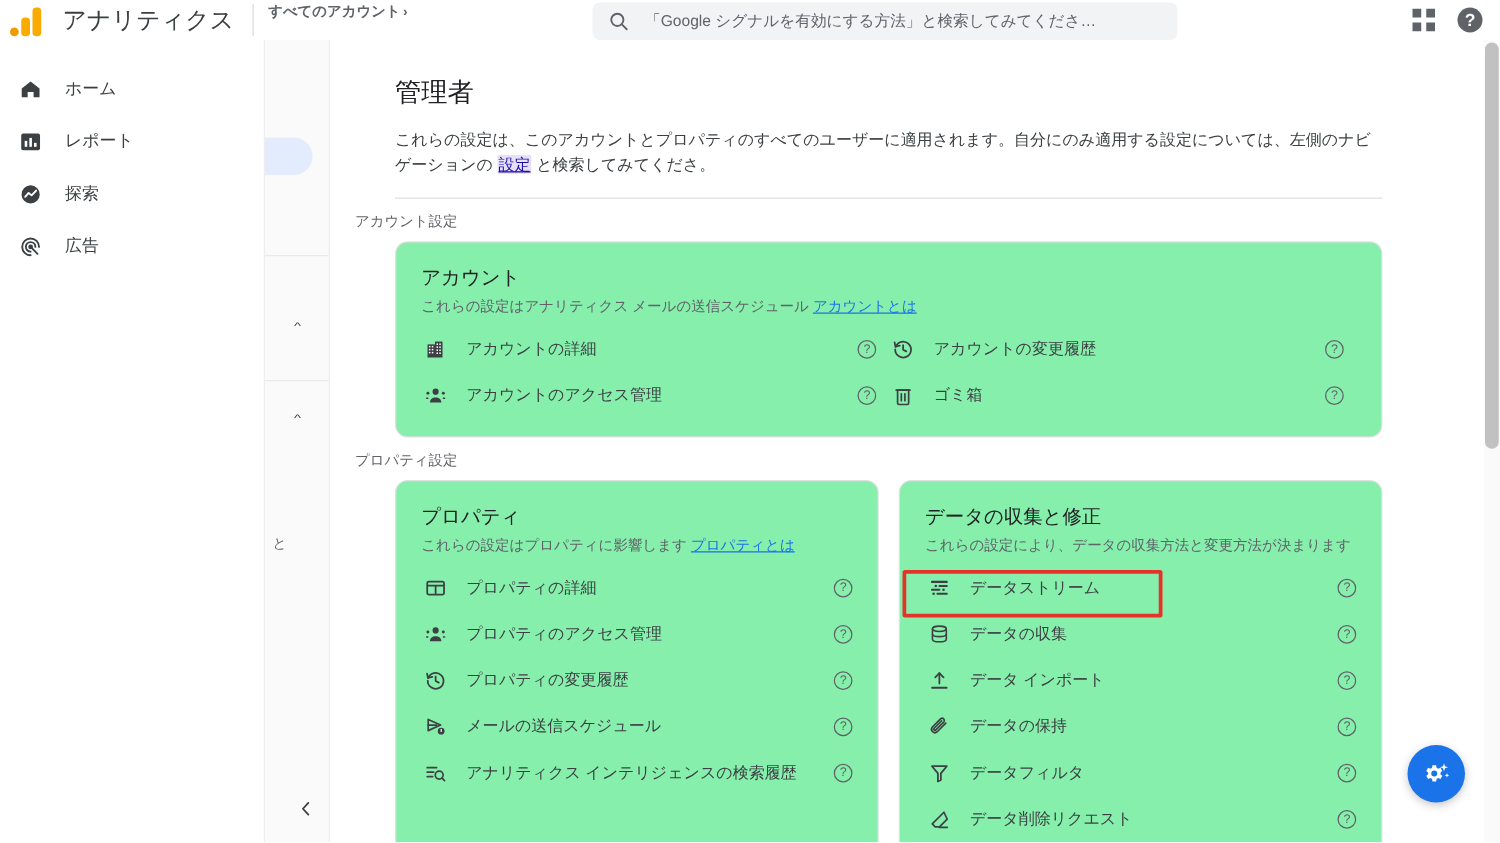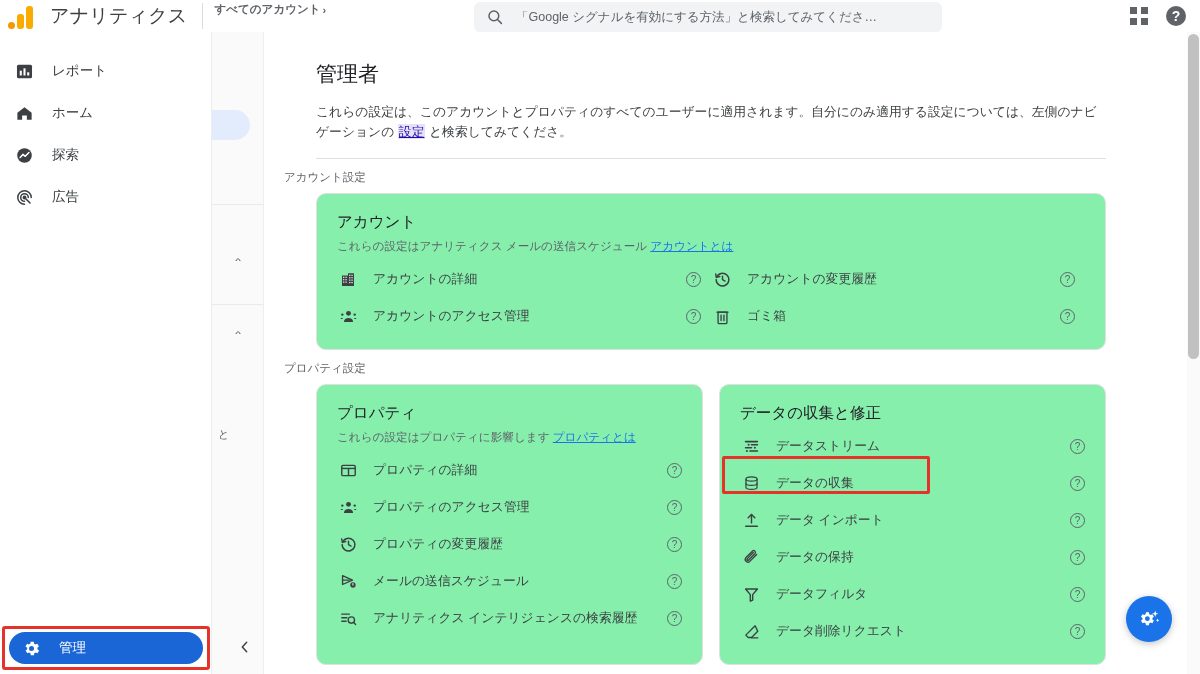--- a/index.html
+++ b/index.html
@@ -196,37 +196,37 @@
     <div class="peek-row" style="top:272px;"></div>
     <div class="peek-chev" style="top:295px;">^</div>
     <div class="peek-text" style="top:395px;">と</div>
   </div>
 
   <div class="leftnav">
     <div class="nav-list">
 
       <div class="nav-item">
         <span class="nav-ico">
+          <svg viewBox="0 0 24 24" width="19" height="19" fill="#3c4043">
+              <path d="M12 4 3 11.2V20h6v-5.4h6V20h6v-8.8z"></path>
+            </svg>
+        </span>
+        <span>ホーム</span>
+      </div>
+
+      <div class="nav-item">
+        <span class="nav-ico">
           <svg viewBox="0 0 24 24" width="19" height="19">
               <rect x="2.5" y="3.5" width="19" height="17" rx="2" fill="#3c4043"></rect>
               <rect x="6" y="11" width="2.6" height="6" fill="#fff"></rect>
               <rect x="10.7" y="8" width="2.6" height="9" fill="#fff"></rect>
               <rect x="15.4" y="13" width="2.6" height="4" fill="#fff"></rect>
             </svg>
         </span>
         <span>レポート</span>
-      </div>
-
-      <div class="nav-item">
-        <span class="nav-ico">
-          <svg viewBox="0 0 24 24" width="19" height="19" fill="#3c4043">
-              <path d="M12 4 3 11.2V20h6v-5.4h6V20h6v-8.8z"></path>
-            </svg>
-        </span>
-        <span>ホーム</span>
       </div>
 
       <div class="nav-item">
         <span class="nav-ico">
           <svg viewBox="0 0 24 24" width="19" height="19">
               <circle cx="12" cy="12" r="9.2" fill="#3c4043"></circle>
               <polyline points="6.5,14.5 10,10.6 13,13 17.6,8.2" fill="none" stroke="#fff" stroke-width="1.9" stroke-linecap="round" stroke-linejoin="round"></polyline>
             </svg>
         </span>
         <span>探索</span>
@@ -238,30 +238,20 @@
             <path d="M20.5 12a8.5 8.5 0 1 0-8.5 8.5" stroke-linecap="round"></path>
             <path d="M16.8 12a4.8 4.8 0 1 0-4.8 4.8" stroke-linecap="round"></path>
             <circle cx="12" cy="12" r="2.4" fill="#3c4043" stroke="none"></circle>
             <path d="M12 12 19 19" stroke-linecap="round"></path>
           </svg>
         </span>
         <span>広告</span>
       </div>
     </div>
 
-    <div class="admin-wrap">
-      <div class="admin-btn">
-        <span class="nav-ico">
-          <svg viewBox="0 0 24 24" width="19" height="19" fill="#fff">
-              <path d="M19.4 13a7.6 7.6 0 0 0 0-2l2-1.5-2-3.4-2.4 1a7.6 7.6 0 0 0-1.7-1l-.4-2.6h-4l-.4 2.6a7.6 7.6 0 0 0-1.7 1l-2.4-1-2 3.4L6.6 11a7.6 7.6 0 0 0 0 2l-2 1.5 2 3.4 2.4-1a7.6 7.6 0 0 0 1.7 1l.4 2.6h4l.4-2.6a7.6 7.6 0 0 0 1.7-1l2.4 1 2-3.4zM12 15.2A3.2 3.2 0 1 1 12 8.8a3.2 3.2 0 0 1 0 6.4z"></path>
-            </svg>
-        </span>
-        <span>管理</span>
-      </div>
-    </div>
   </div>
 
   <div class="collapse-btn">
     <svg viewBox="0 0 24 24" width="16" height="16" fill="none" stroke="#3c4043" stroke-width="2.2" stroke-linecap="round" stroke-linejoin="round">
         <polyline points="14.5,5 8,12 14.5,19"></polyline>
       </svg>
   </div>
 
   <div class="content">
 
@@ -431,20 +421,21 @@
                 <line x1="18.6" y1="17" x2="21" y2="19.6"></line>
             </svg>
           </span>
           <span class="opt-label">アナリティクス インテリジェンスの検索履歴</span>
           <span class="opt-help">?</span>
         </div>
       </div>
 
       <div class="card half">
         <div class="card-title">データの収集と修正</div>
+        <div class="card-sub">これらの設定により、データの収集方法と変更方法が決まります</div>
 
         <div class="opt-row">
           <span class="opt-ico">
             <svg viewBox="0 0 24 24" width="19" height="19" fill="#3c4043">
               <rect x="3.5" y="4.6" width="17" height="2.2" rx="1"></rect>
               <circle cx="8.4" cy="9.8" r="1.3"></circle>
                 <rect x="11" y="8.8" width="9.5" height="2" rx="1"></rect>
               <rect x="3.5" y="12.6" width="9.5" height="2" rx="1"></rect>
                 <circle cx="16.2" cy="13.6" r="1.3"></circle>
               <circle cx="6.2" cy="17.6" r="1.3"></circle>

